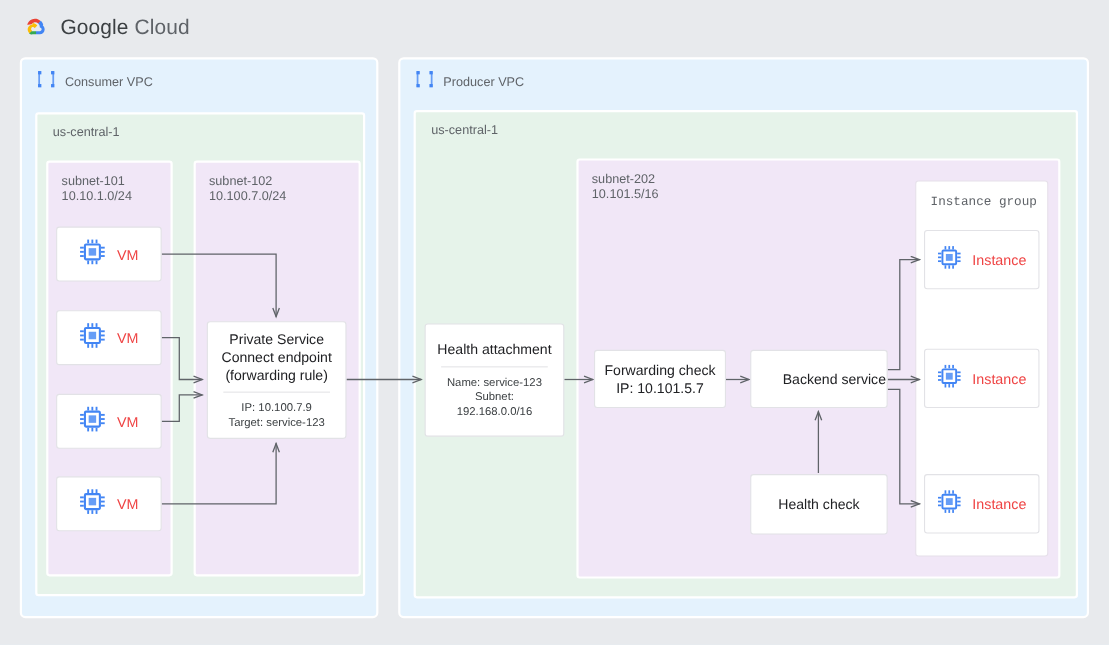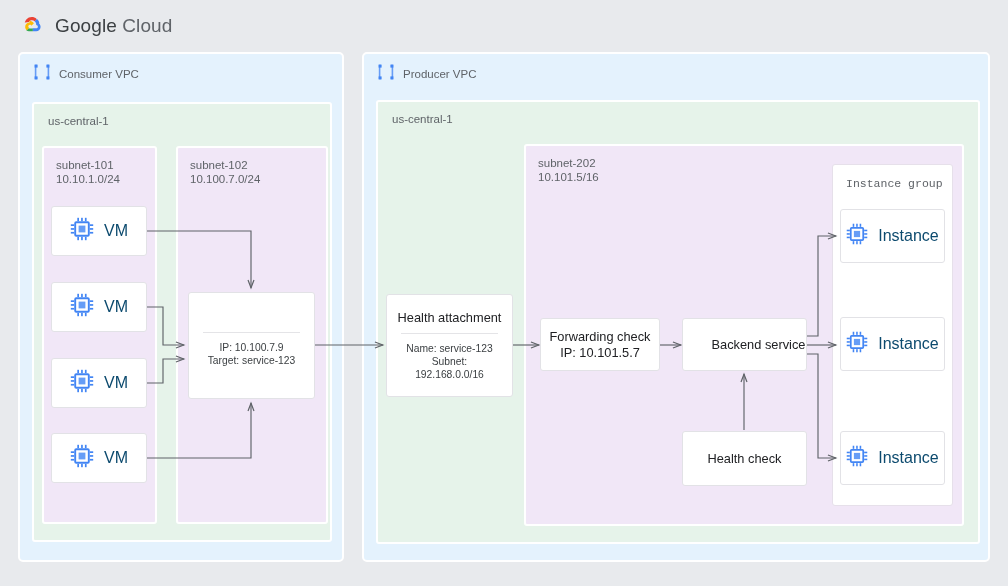--- a/index.html
+++ b/index.html
@@ -47,21 +47,21 @@
   .group-label { position: absolute; left: 13px; top: 12px; font-size: 11.5px; color: #5f6368; }
 
   
   .node {
     position: absolute; background: #ffffff;
     border: 1px solid #e2e2e6; border-radius: 3px;
     display: flex; align-items: center; justify-content: center;
     text-align: center; color: #202124;
   }
   .node.vm { gap: 10px; }
-  .vm-text { font-size: 16px; color: #0c4a6e; }
+  .vm-text { font-size: 13px; color: #ef4444; }
   .node-title { font-size: 12.8px; line-height: 16px; }
   .node-stack { flex-direction: column; gap: 0; }
   .node-sub {
     font-size: 10.3px; line-height: 13px; color: #3c4043;
     white-space: pre-line;
   }
   .divider { width: 78%; height: 1px; background: #e4e4e7; margin: 7px 0 8px; }
 
   
   svg.wires { position: absolute; left: 0; top: 0; width: 1008px; height: 586px; pointer-events: none; }
@@ -265,20 +265,23 @@
           <rect x="19.8" y="7.3" width="3.4" height="1.7"></rect>
             <rect x="19.8" y="11.1" width="3.4" height="1.7"></rect>
             <rect x="19.8" y="14.9" width="3.4" height="1.7"></rect>
         </g>
       </svg>
     </span>
     <span class="vm-text">VM</span>
   </div>
 
   <div class="node node-stack" style="left:188px; top:292px; width:127px; height:107px;">
+    <div class="node-title" style="white-space:pre-line;">Private Service
+Connect endpoint
+(forwarding rule)</div>
     <div class="divider"></div>
     <div class="node-sub">IP: 10.100.7.9
 Target: service-123</div>
   </div>
 
   <div class="node node-stack" style="left:386px; top:294px; width:127px; height:103px;">
     <div class="node-title" style="white-space:pre-line;">Health attachment</div>
     <div class="divider"></div>
     <div class="node-sub">Name: service-123
 Subnet:

